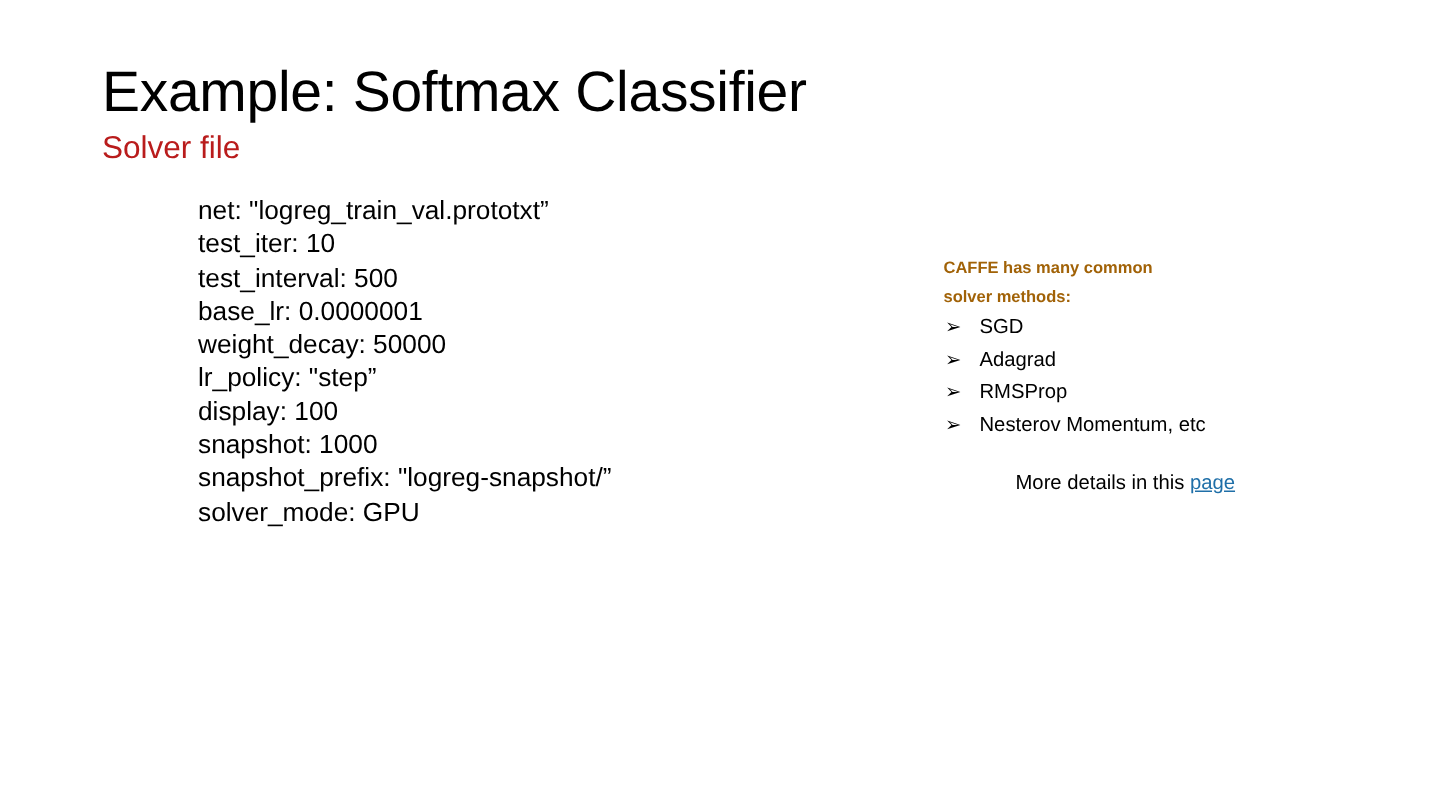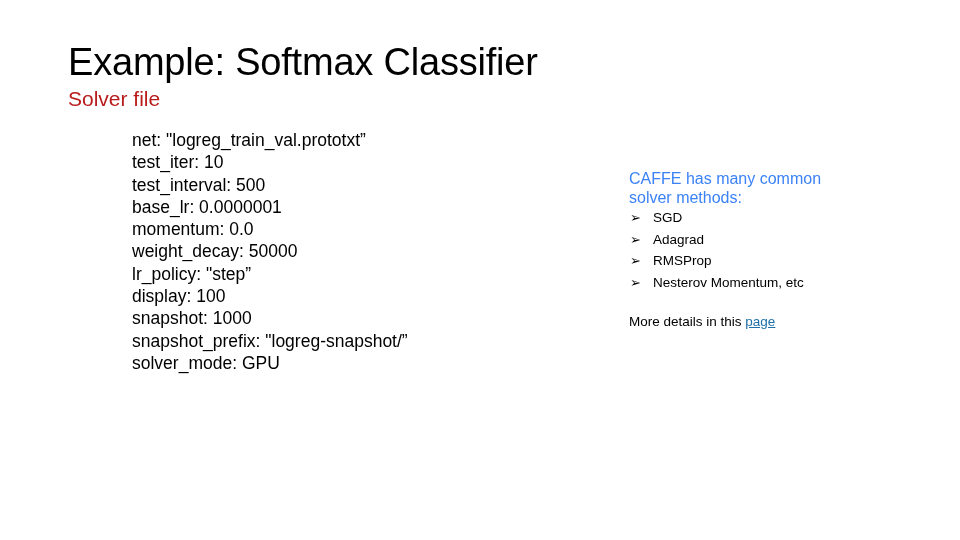--- a/index.html
+++ b/index.html
@@ -64,24 +64,24 @@
   }
 
   
   .notes-block {
     position: absolute;
     left: 629px;
     top: 170px;
     width: 205px;
   }
   .notes-lead {
-    font-size: 16px;
+    font-size: 11px;
     line-height: 18.5px;
-    font-weight: 400;
-    color: #3b82f6;
+    font-weight: 700;
+    color: #a16207;
   }
   .bullet-list {
     margin: 0;
     padding: 0;
     list-style: none;
   }
   .bullet-item {
     position: relative;
     padding-left: 24px;
     font-size: 13.5px;
@@ -96,20 +96,21 @@
     font-size: 13px;
     line-height: 21.5px;
     color: #000000;
   }
   .notes-footer {
     margin-top: 20px;
     font-size: 13.5px;
     line-height: 18.5px;
     font-weight: 400;
     color: #000000;
+    margin-left: 48px;
   }
   .page-link {
     color: #1f6fa8;
     text-decoration: underline;
     cursor: pointer;
   }
 </style>
 </head>
 <body>
 
@@ -118,21 +119,20 @@
   <div class="title-block">
     <div class="slide-title">Example: Softmax Classifier</div>
     <div class="slide-subtitle">Solver file</div>
   </div>
 
   <div class="solver-block">
     <div class="solver-line">net: "logreg_train_val.prototxt”</div>
     <div class="solver-line">test_iter: 10</div>
     <div class="solver-line">test_interval: 500</div>
     <div class="solver-line">base_lr: 0.0000001</div>
-    <div class="solver-line">momentum: 0.0</div>
     <div class="solver-line">weight_decay: 50000</div>
     <div class="solver-line">lr_policy: "step”</div>
     <div class="solver-line">display: 100</div>
     <div class="solver-line">snapshot: 1000</div>
     <div class="solver-line">snapshot_prefix: "logreg-snapshot/”</div>
     <div class="solver-line">solver_mode: GPU</div>
   </div>
 
   <div class="notes-block">
     <div class="notes-lead">

